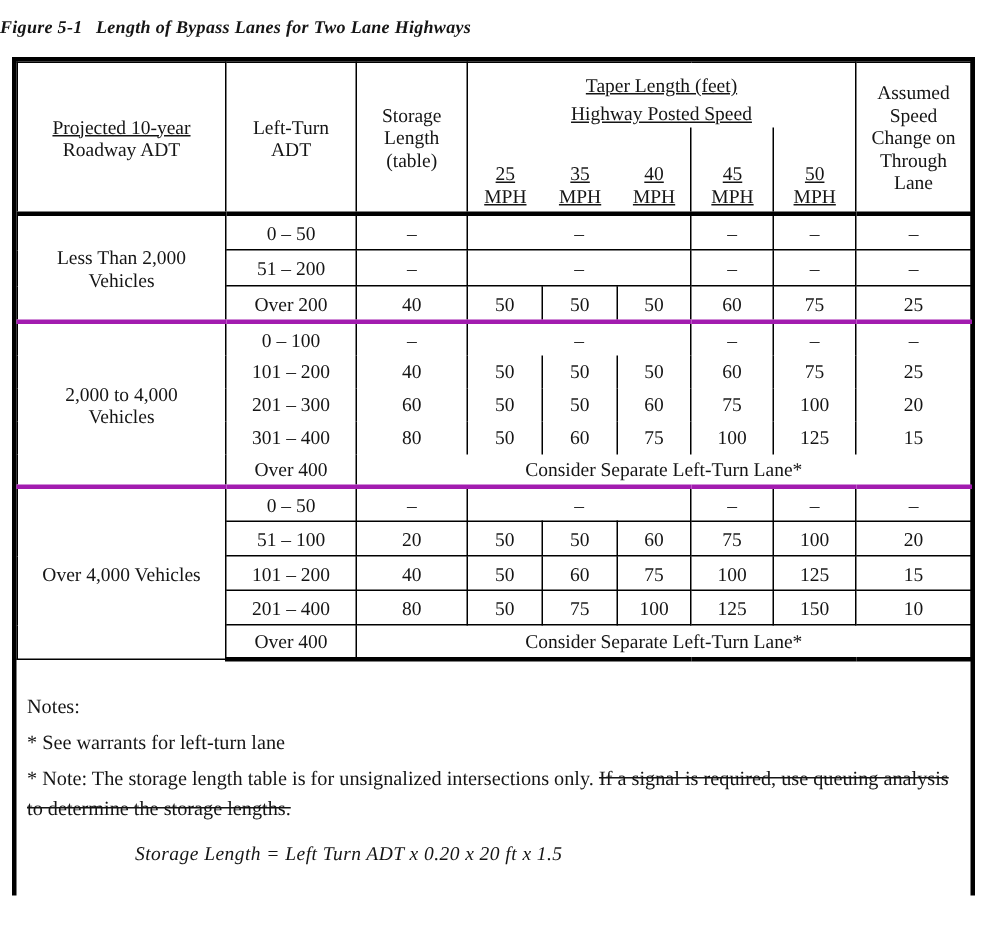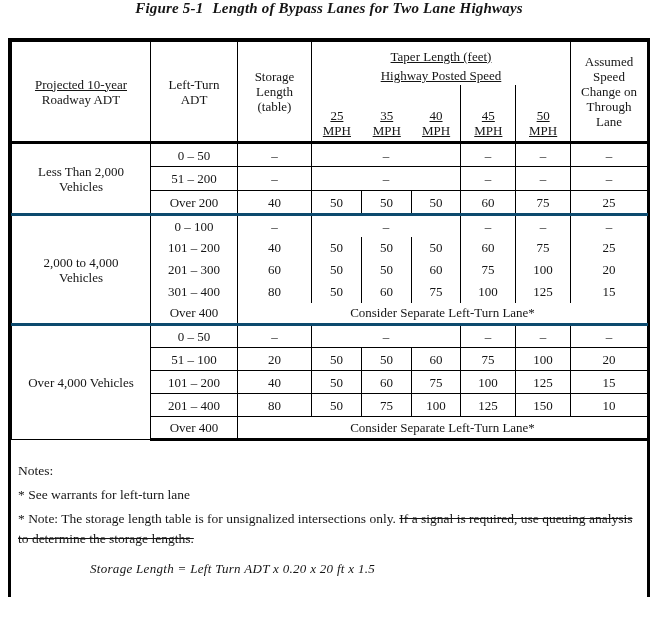--- a/index.html
+++ b/index.html
@@ -5,23 +5,23 @@
   * { box-sizing: border-box; margin: 0; padding: 0; }
   body { background: #fff; }
   .page {
     position: relative;
     width: 658px; height: 628px;
     background: #fff;
     color: #151515;
     font-family: "Liberation Serif", "DejaVu Serif", serif;
   }
   .fig-title {
-    text-align: center;
+    padding-top: 11px;
     font-weight: bold; font-style: italic;
-    font-size: 15px;
+    font-size: 12px;
     letter-spacing: 0.2px;
   }
   .fig-title .tprefix { margin-right: 9px; }
 
   .figure-box {
     position: absolute;
     left: 8px; top: 38px;
     width: 642px; height: 559px;
     border: 3px solid #000;
     border-bottom: none;
@@ -55,21 +55,21 @@
     padding-bottom: 3px; line-height: 15px;
   }
   .w50 { width: 50px; } .w49 { width: 49px; } .w55 { width: 55px; }
   .bl { border-left: 1px solid #000; }
   .u { text-decoration: underline; }
 
   
   tr.g1 > td { height: 24px; }
   tr.g2 > td { height: 22px; border-top-width: 0; border-bottom-width: 0; }
   tr.g3 > td { height: 23px; }
-  tr.group-start > td { border-top: 3px solid #0c4a6e; }
+  tr.group-start > td { border-top: 3px solid #a21caf; }
   tr.last-row > td { border-bottom: 3px solid #000; }
 
   td.dash-merged { text-align: left; padding-left: 24px; }
   td.consider { text-align: center; }
   td.nr { border-right-width: 0; }
   td.nl { border-left-width: 0; }
 
   .notes { padding: 20px 8px 0 7px; font-size: 13.5px; }
   .notes p { margin: 0 0 4px 0; line-height: 20px; }
   .struck { text-decoration: line-through; }

